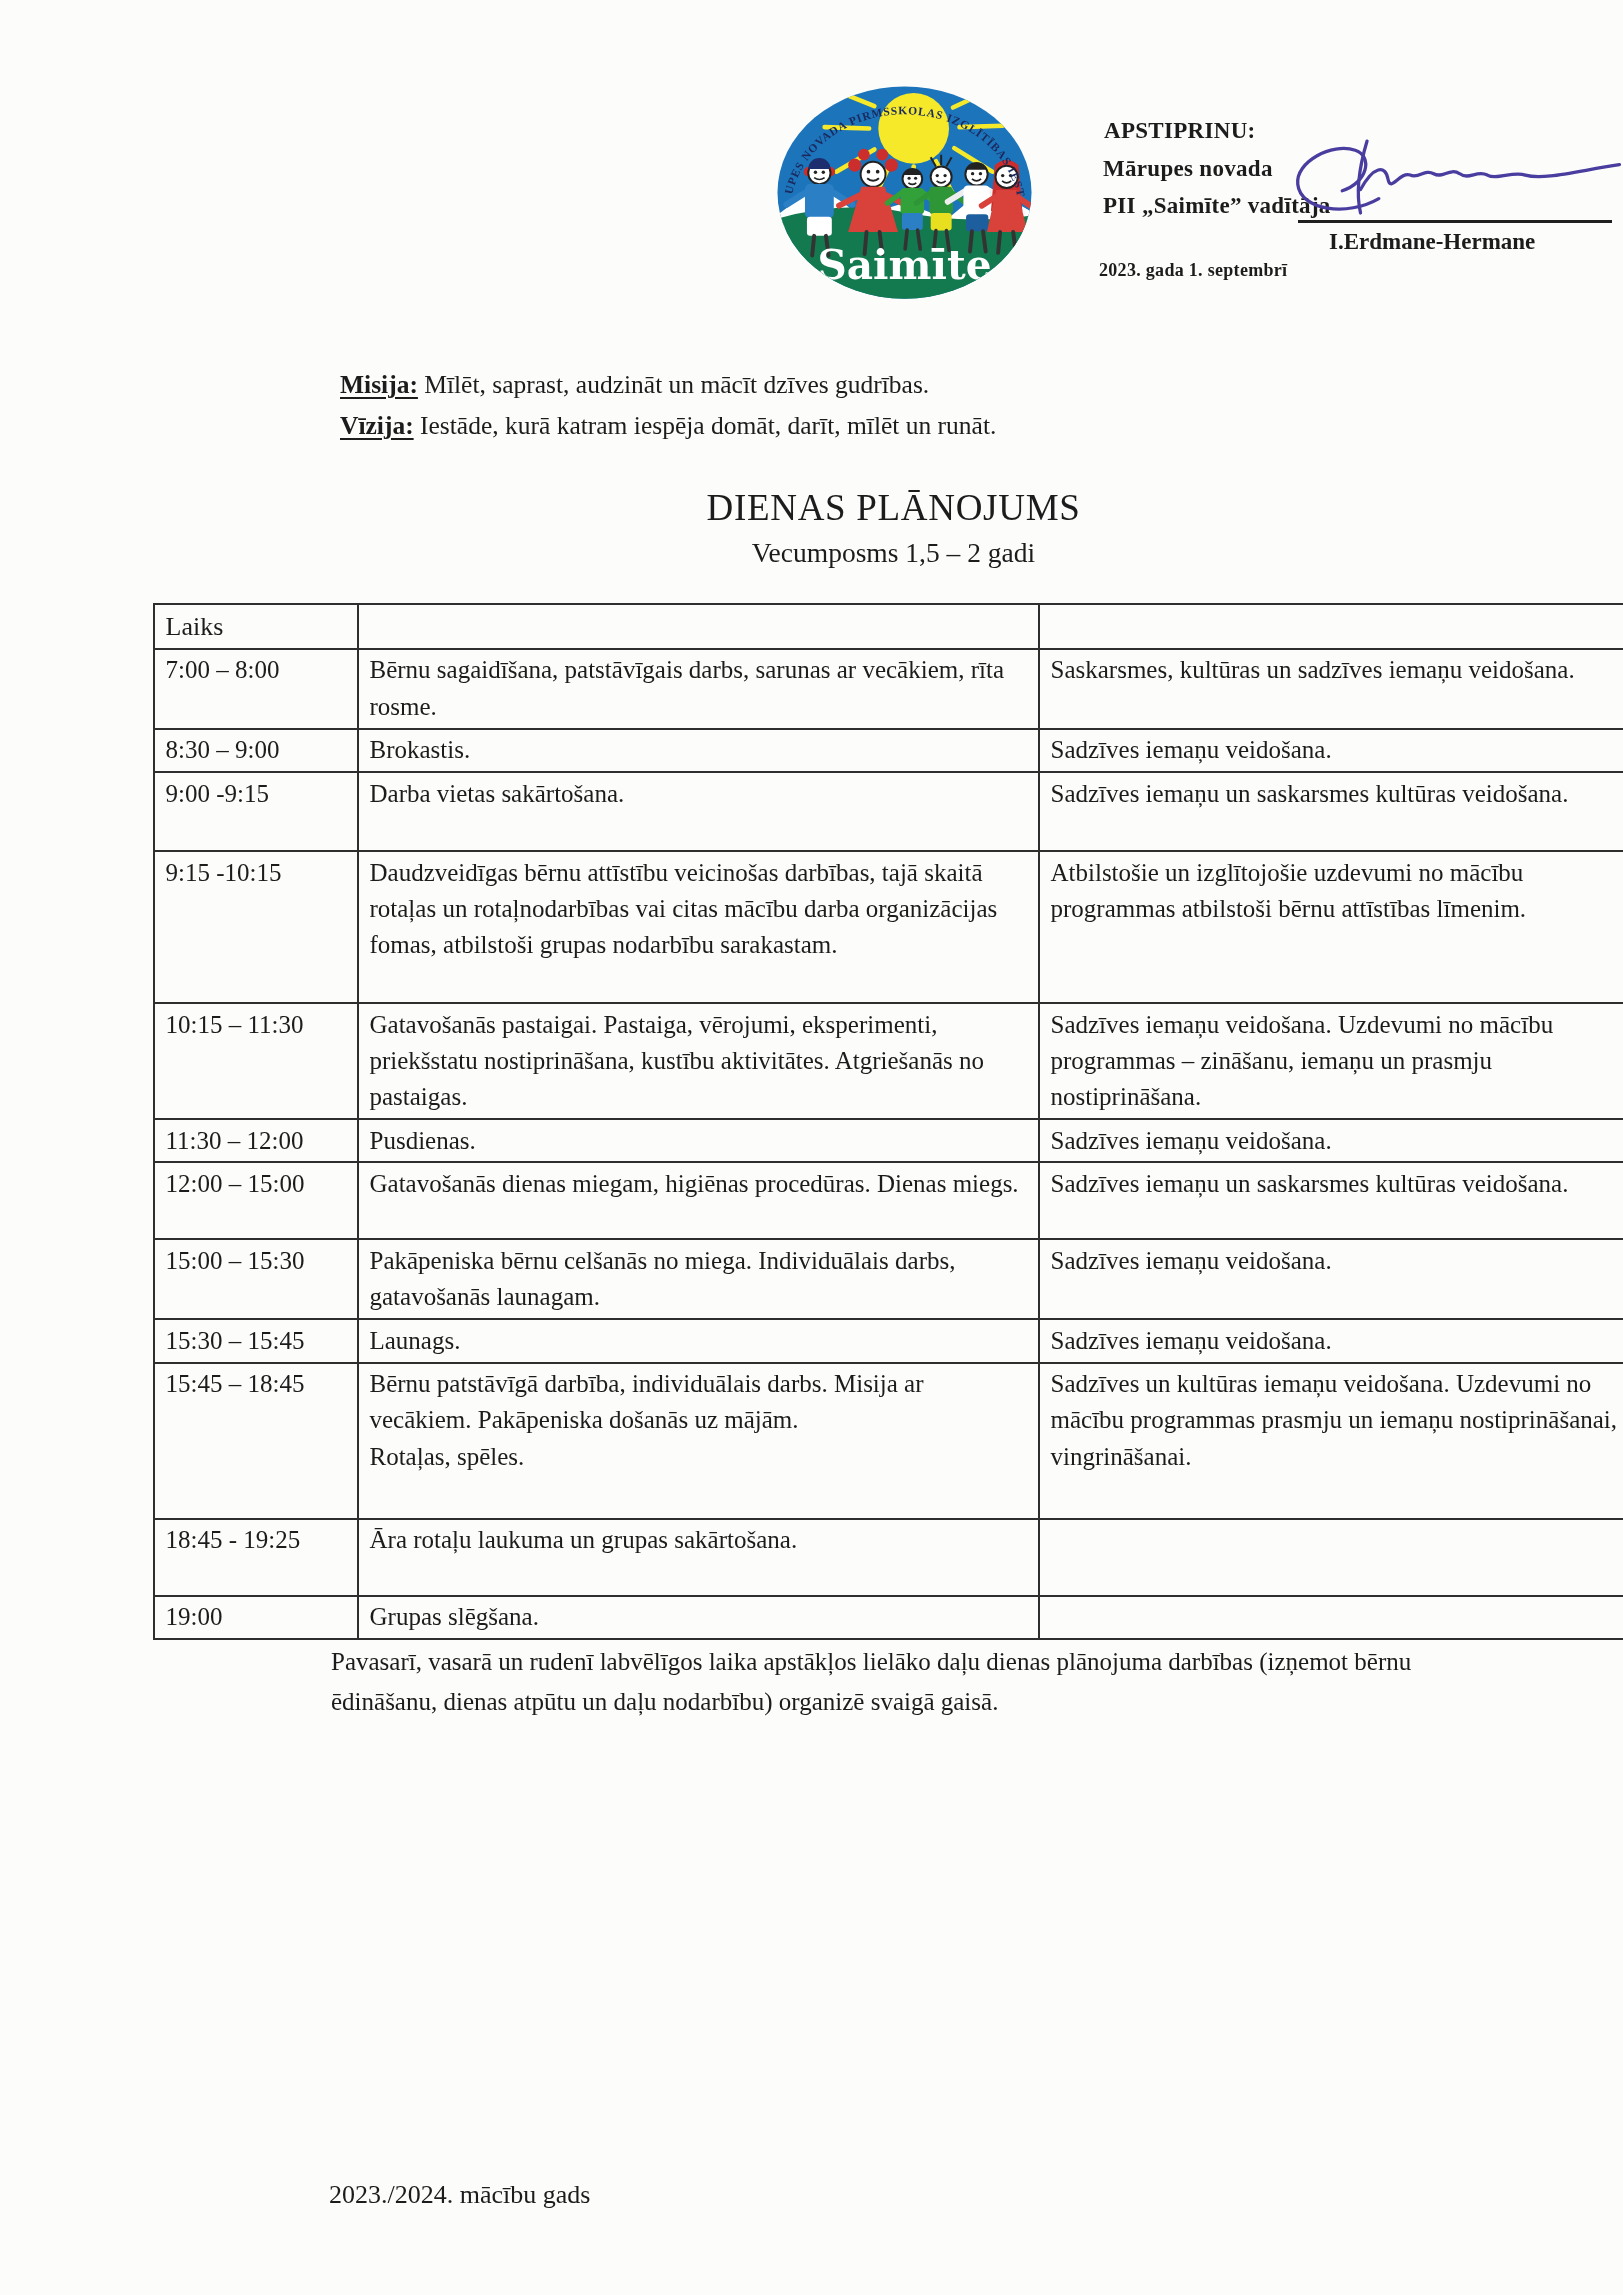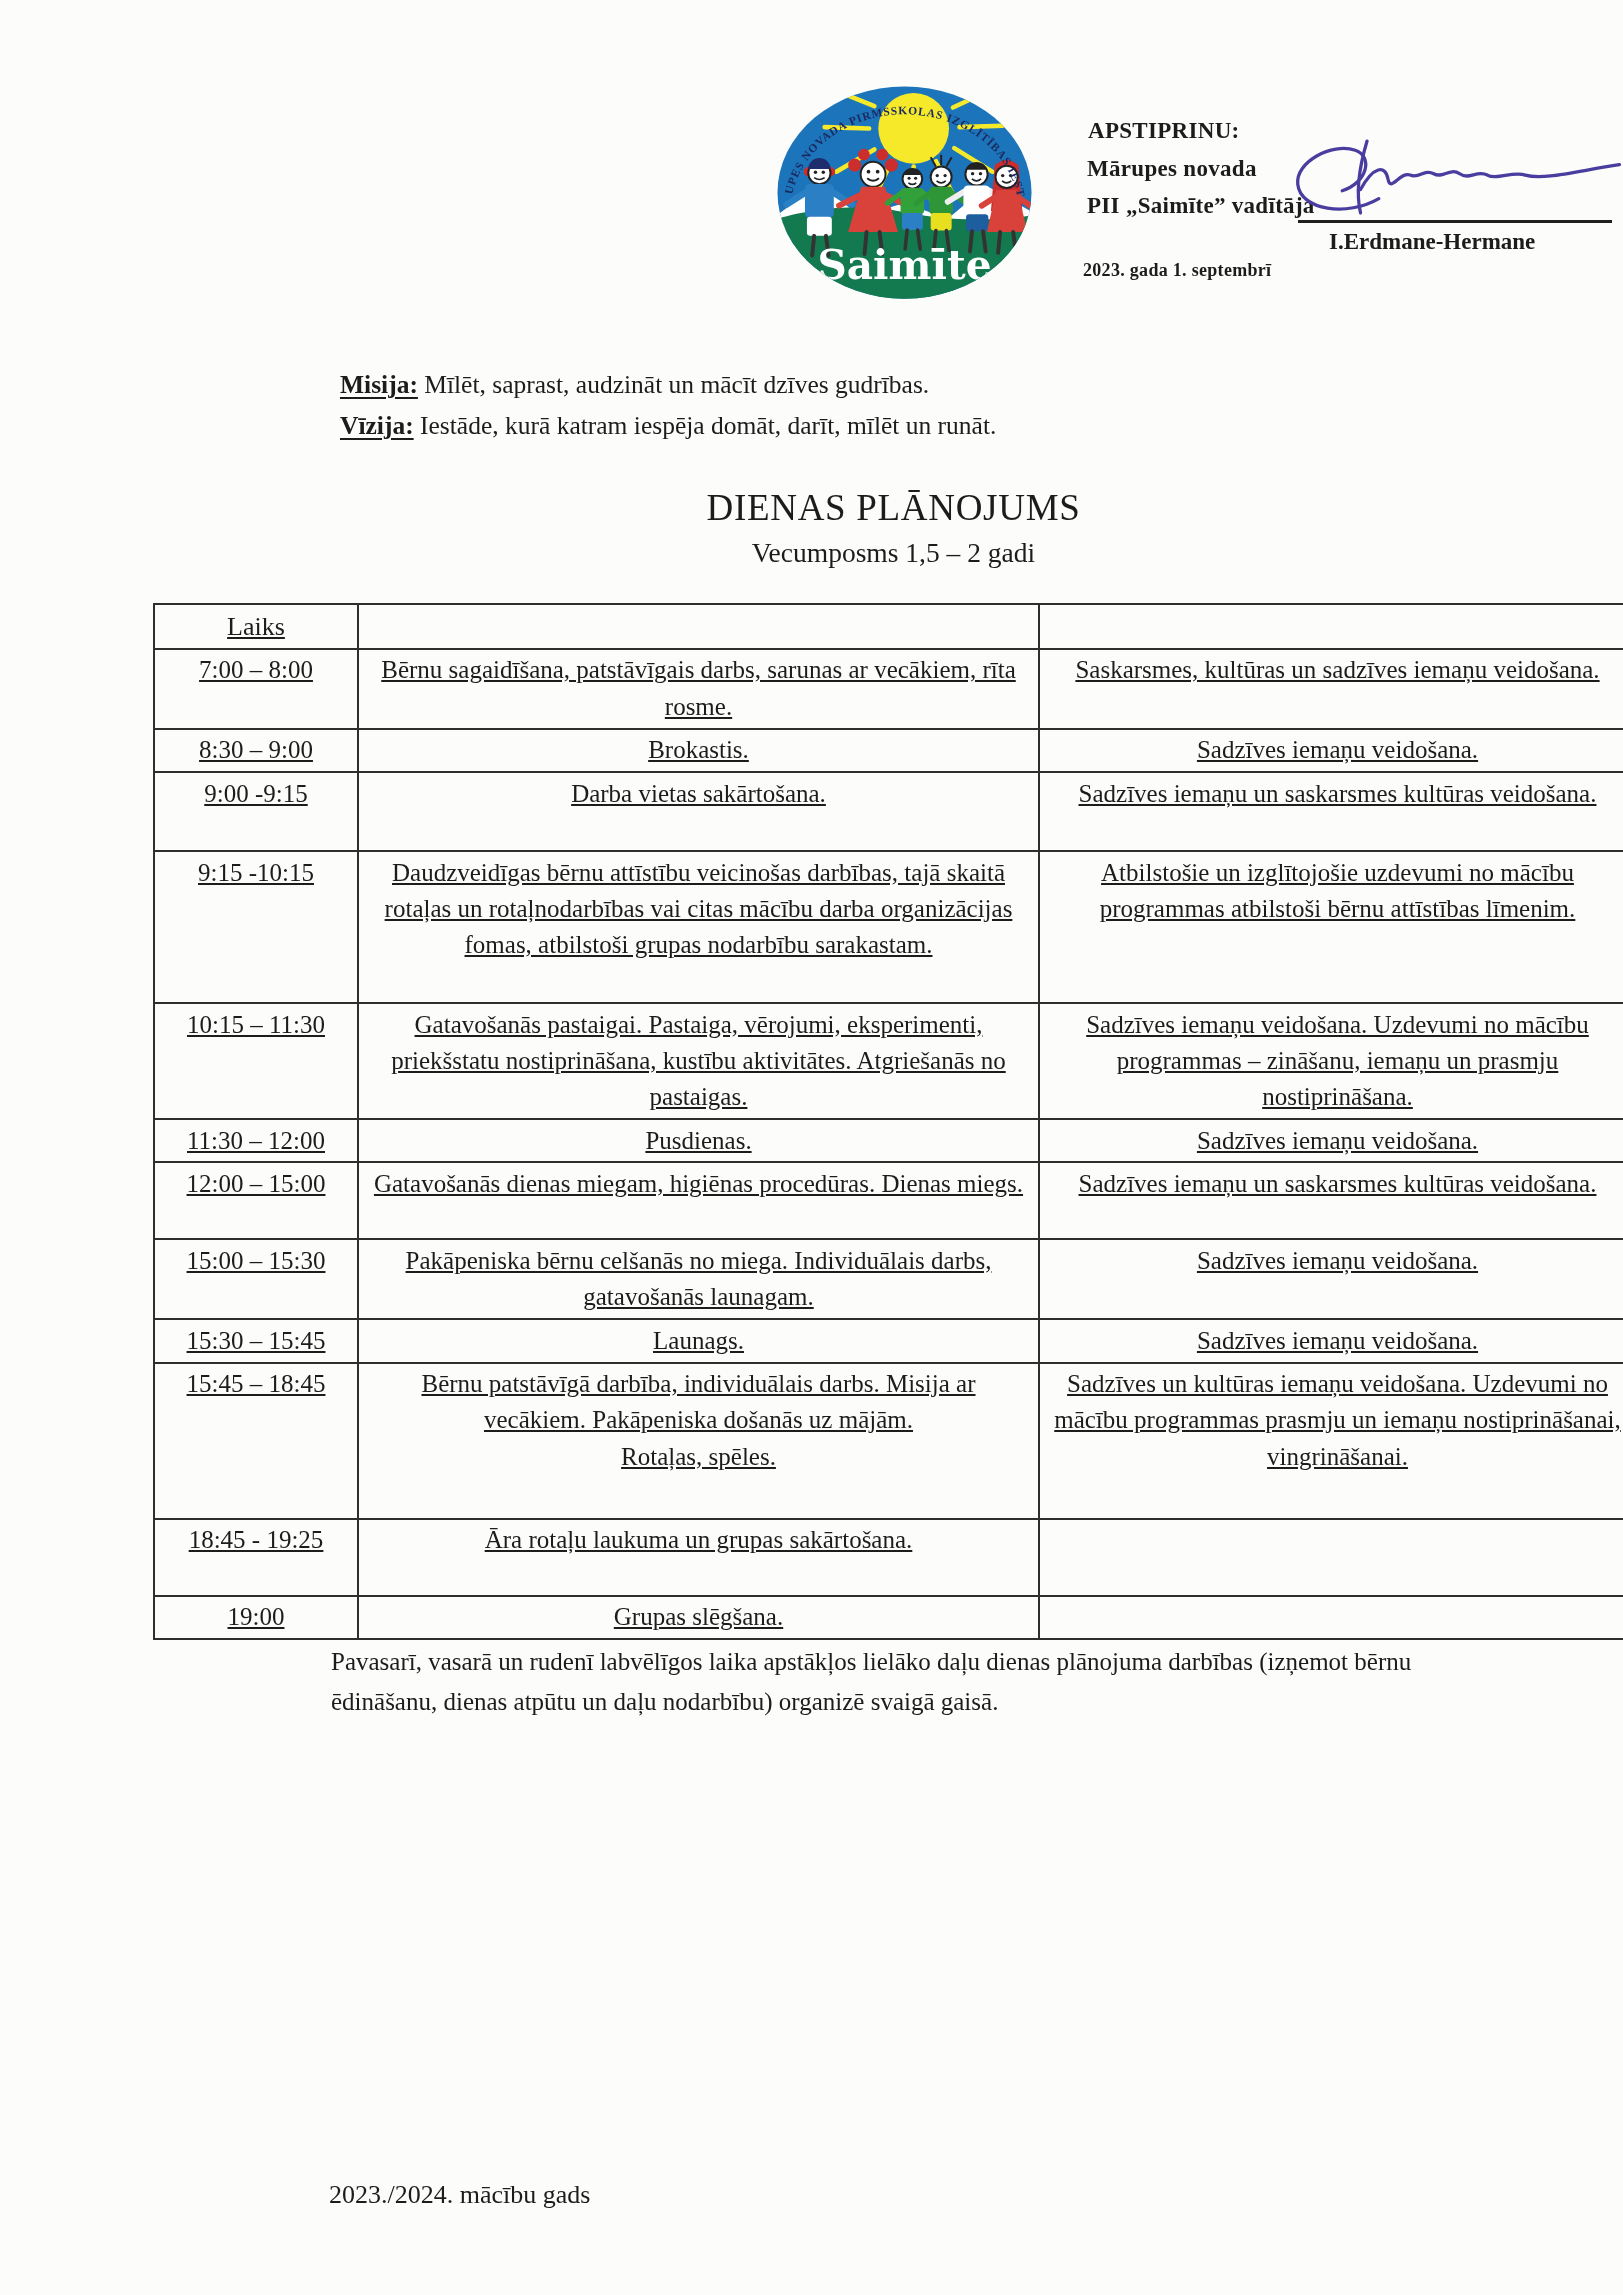--- a/index.html
+++ b/index.html
@@ -8,21 +8,21 @@
     position:relative;
     background:#fcfcfa;
     overflow:hidden;
     font-family:"Liberation Serif", serif;
     color:#1c1c1c;
   }
   .abs { position:absolute; }
 
   
   .logo-wrap { left:776px; top:80px; width:257px; height:220px; }
-  .approval-line { font-size:23px; font-weight:600; line-height:1.05; letter-spacing:0.3px; }
+  .approval-line { font-size:23px; font-weight:600; line-height:1.05; letter-spacing:0.3px;margin-left:16px; }
   .ap1 { left:1088px; top:119px; }
   .ap2 { left:1087px; top:157px; }
   .ap3 { left:1087px; top:194px; }
   .sig-svg { left:1269px; top:133px; width:353px; height:92px; }
   .sig-line { left:1298px; top:220px; width:314px; height:2.6px; background:#1f1f1f; }
   .signee { left:1329px; top:229px; font-size:23px; font-weight:600; }
   .ap-date { left:1083px; top:261px; font-size:18px; font-weight:600; }
 
   
   .mission-block { left:340px; top:364px; font-size:25.5px; line-height:1.62; }
@@ -39,24 +39,23 @@
   .doc-subtitle { left:157px; top:537px; width:1473px; text-align:center; font-size:27.5px; }
 
   
   .schedule-wrap { left:153px; top:603px; }
   table.schedule { border-collapse:collapse; table-layout:fixed; width:1481px; font-size:25px; }
   table.schedule td, table.schedule th {
     border:2.6px solid #2e2e2e;
     vertical-align:top;
     padding:2.6px 10.5px 2.6px 10.5px;
     line-height:1.45;
-    text-align:center;
+    text-align:left;
     font-weight:normal;
     white-space:pre-line;
-    text-decoration:underline;
   }
   table.schedule td:last-child, table.schedule th:last-child { border-right:none; }
   table.schedule th { font-size:26px; }
   tr.r1  { height:41px;  }
   tr.r2  { height:76px; }
   tr.r3  { height:38px;  }
   tr.r4  { height:79px; }
   tr.r5  { height:152px; }
   tr.r6  { height:113px; }
   tr.r7  { height:39px;  }

